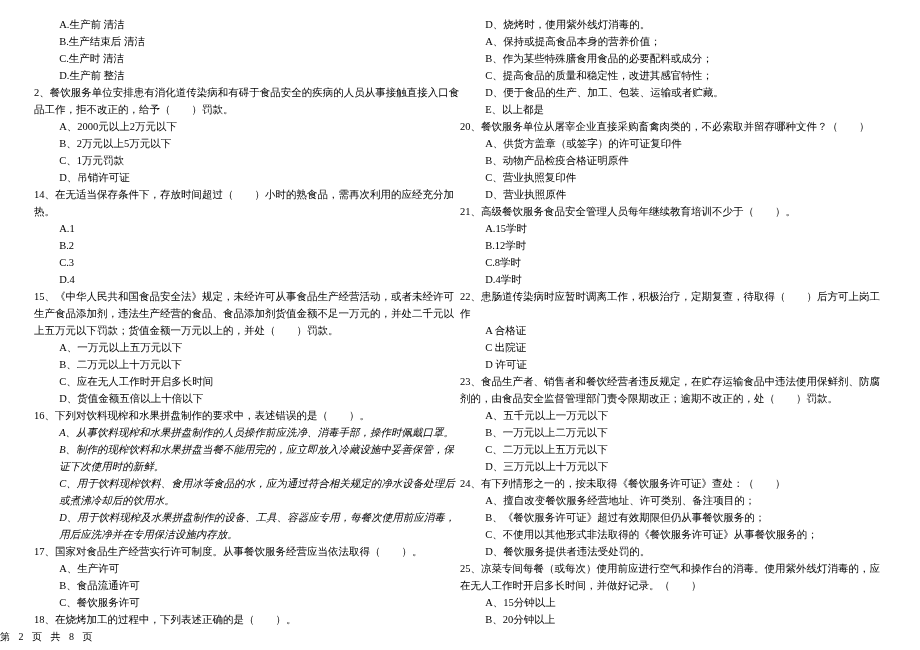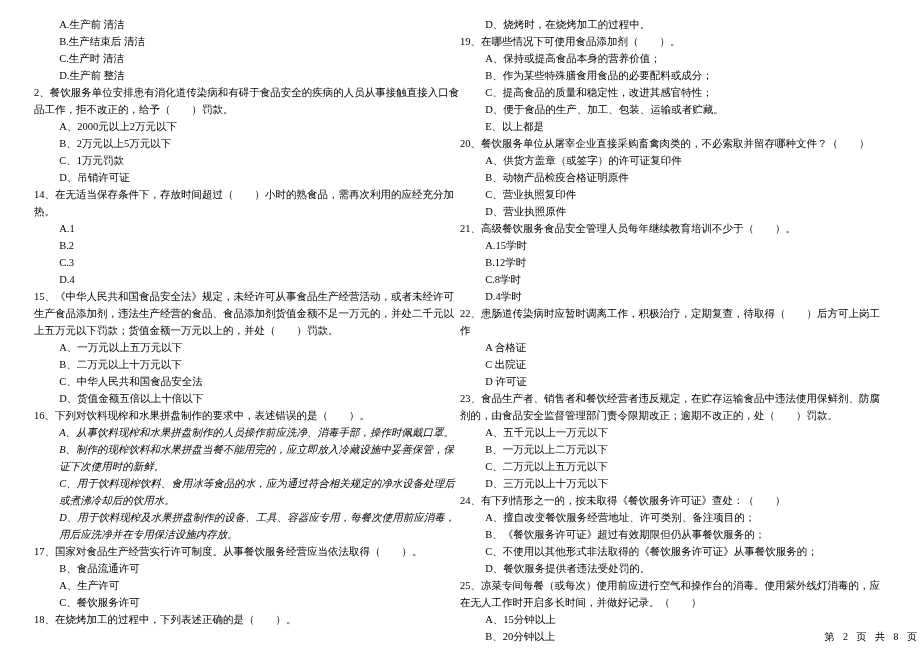--- a/index.html
+++ b/index.html
@@ -20,25 +20,24 @@
     .col {
       flex: 1;
       line-height: 1.62;
     }
     .q-line { text-indent: 0; }
     .opt { padding-left: 2.4em; }
     .opt2 { padding-left: 2.4em; font-style: italic; }
     .footer {
       position: absolute;
       bottom: 6px;
-      left: 0; right: 0;
-      text-align: right;
+      left: 0; right: 6px;
+      text-align: left;
       font-size: 10px;
       letter-spacing: 0.3em;
-      padding-left: 33px;
     }
   </style>
 </head>
 <body>
 
 <div class="columns">
   <div class="col">
     <div class="opt">A.生产前 清洁</div>
     <div class="opt">B.生产结束后 清洁</div>
     <div class="opt">C.生产时 清洁</div>
@@ -52,42 +51,41 @@
 
     <div class="q-line">14、在无适当保存条件下，存放时间超过（　　）小时的熟食品，需再次利用的应经充分加热。</div>
     <div class="opt">A.1</div>
     <div class="opt">B.2</div>
     <div class="opt">C.3</div>
     <div class="opt">D.4</div>
 
     <div class="q-line">15、《中华人民共和国食品安全法》规定，未经许可从事食品生产经营活动，或者未经许可生产食品添加剂，违法生产经营的食品、食品添加剂货值金额不足一万元的，并处二千元以上五万元以下罚款；货值金额一万元以上的，并处（　　）罚款。</div>
     <div class="opt">A、一万元以上五万元以下</div>
     <div class="opt">B、二万元以上十万元以下</div>
-    <div class="opt">C、中华人民共和国食品安全法</div>
+    <div class="opt">C、应在无人工作时开启多长时间</div>
     <div class="opt">D、货值金额五倍以上十倍以下</div>
 
     <div class="q-line">16、下列对饮料现榨和水果拼盘制作的要求中，表述错误的是（　　）。</div>
     <div class="opt2">A、从事饮料现榨和水果拼盘制作的人员操作前应洗净、消毒手部，操作时佩戴口罩。</div>
     <div class="opt2">B、制作的现榨饮料和水果拼盘当餐不能用完的，应立即放入冷藏设施中妥善保管，保证下次使用时的新鲜。</div>
     <div class="opt2">C、用于饮料现榨饮料、食用冰等食品的水，应为通过符合相关规定的净水设备处理后或煮沸冷却后的饮用水。</div>
     <div class="opt2">D、用于饮料现榨及水果拼盘制作的设备、工具、容器应专用，每餐次使用前应消毒，用后应洗净并在专用保洁设施内存放。</div>
 
     <div class="q-line">17、国家对食品生产经营实行许可制度。从事餐饮服务经营应当依法取得（　　）。</div>
+    <div class="opt">A、生产许可</div>
     <div class="opt">B、食品流通许可</div>
-    <div class="opt">A、生产许可</div>
     <div class="opt">C、餐饮服务许可</div>
 
     <div class="q-line">18、在烧烤加工的过程中，下列表述正确的是（　　）。</div>
 
   </div>
 
   <div class="col">
-    <div class="opt">D、烧烤时，在烧烤加工的过程中。</div>
+    <div class="opt">D、烧烤时，使用紫外线灯消毒的。</div>
 
-    <div class="q-line">19、在哪些情况下可使用食品添加剂（　　）。</div>
     <div class="opt">A、保持或提高食品本身的营养价值；</div>
     <div class="opt">B、作为某些特殊膳食用食品的必要配料或成分；</div>
     <div class="opt">C、提高食品的质量和稳定性，改进其感官特性；</div>
     <div class="opt">D、便于食品的生产、加工、包装、运输或者贮藏。</div>
     <div class="opt">E、以上都是</div>
 
     <div class="q-line">20、餐饮服务单位从屠宰企业直接采购畜禽肉类的，不必索取并留存哪种文件？（　　）</div>
     <div class="opt">A、供货方盖章（或签字）的许可证复印件</div>
     <div class="opt">B、动物产品检疫合格证明原件</div>
     <div class="opt">C、营业执照复印件</div>

